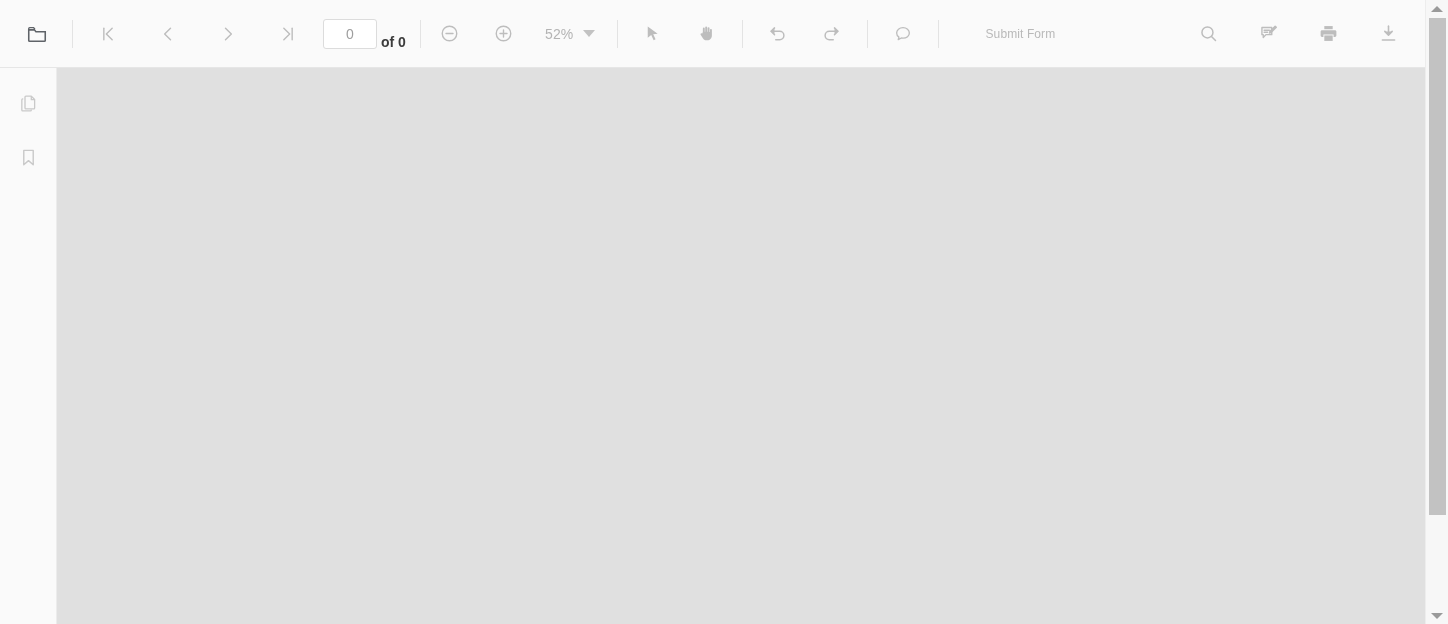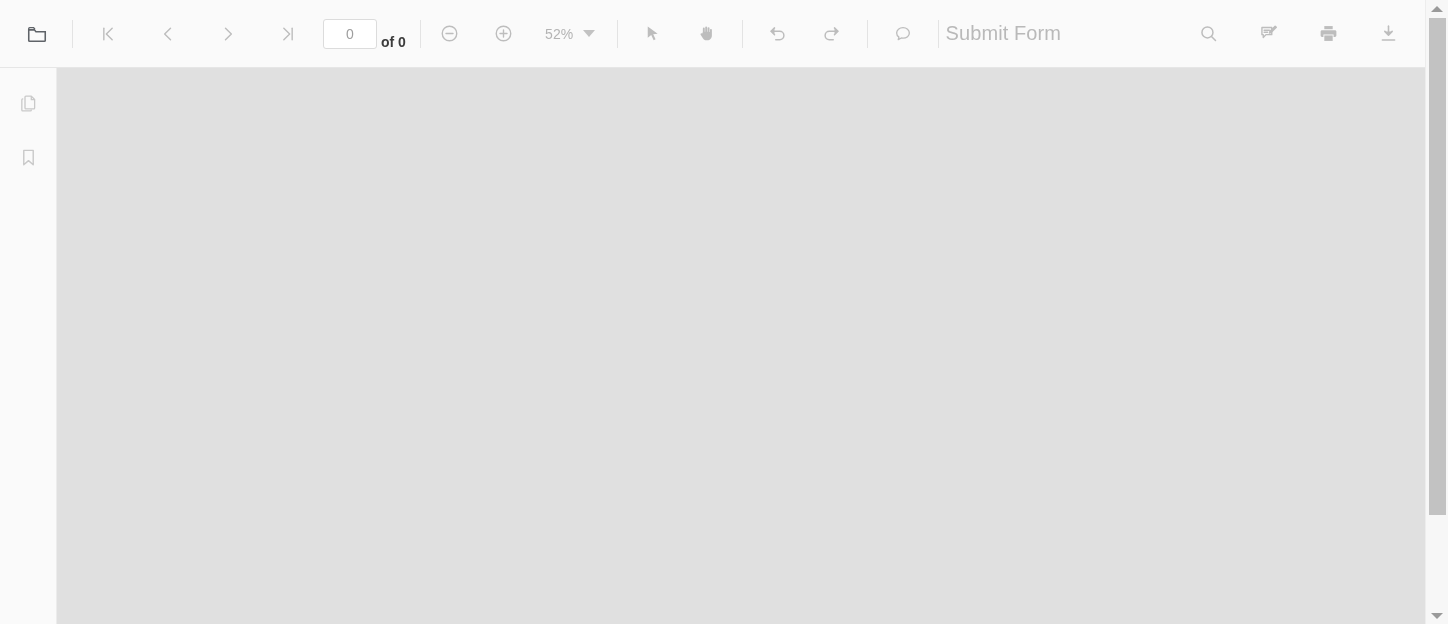--- a/index.html
+++ b/index.html
@@ -102,26 +102,27 @@
   }
   .caret {
     width: 0;
     height: 0;
     border-left: 6px solid transparent;
     border-right: 6px solid transparent;
     border-top: 7px solid #c2c2c2;
   }
 
   .submit-label {
-    font-size: 20px;
+    font-size: 12px;
     color: #b9b9b9;
     white-space: nowrap;
     padding-left: 7px;
     cursor: pointer;
     letter-spacing: 0.1px;
+    margin-left: 40px;
   }
 
   .spacer { flex: 1 1 auto; }
 
   
   .sidebar {
     position: absolute;
     left: 0;
     top: 68px;
     width: 57px;

